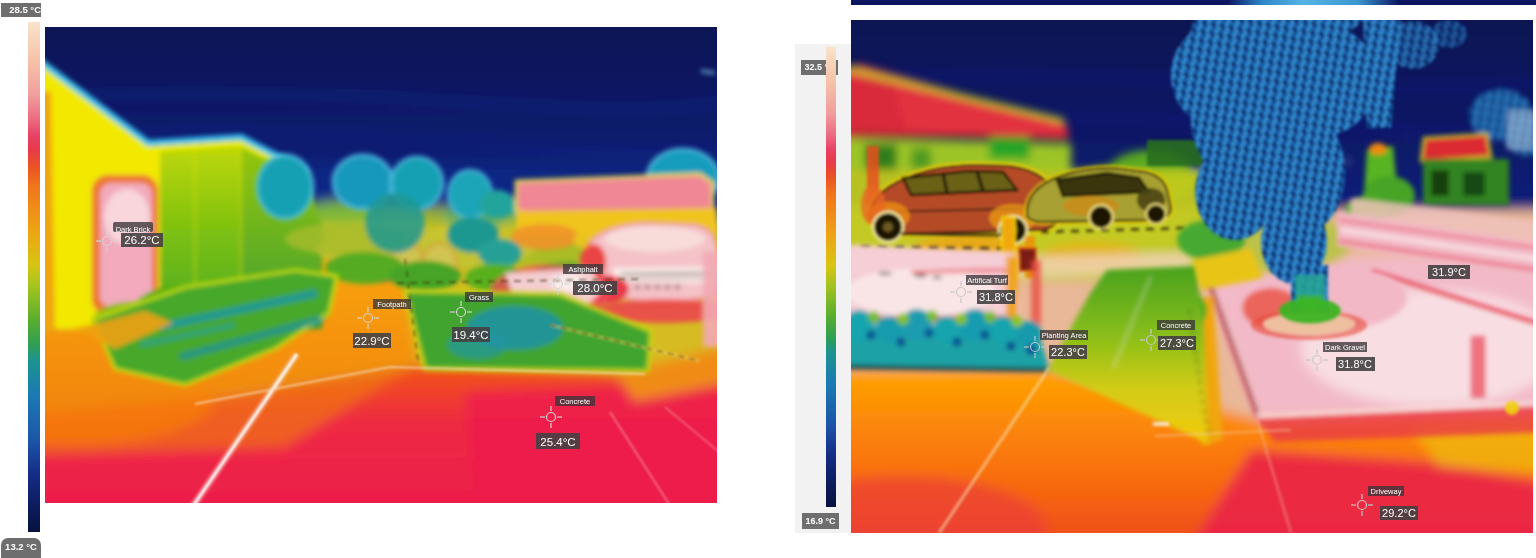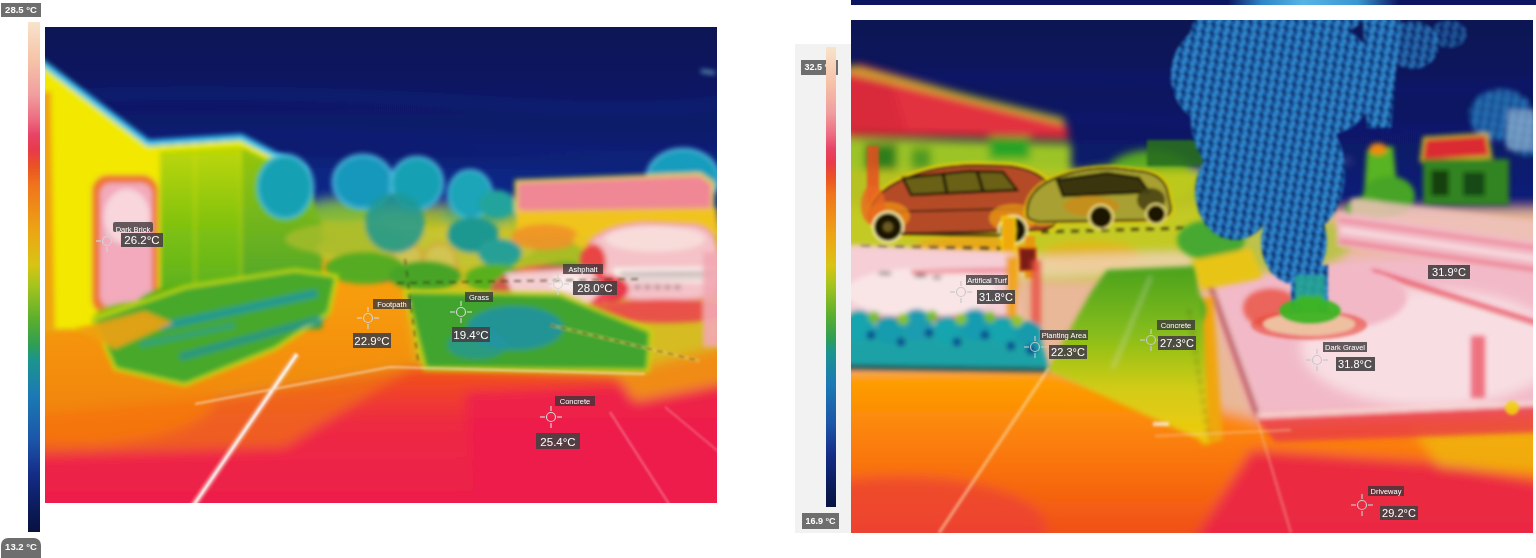--- a/index.html
+++ b/index.html
@@ -3,21 +3,21 @@
 <meta charset="utf-8">
 <style>
 html,body{margin:0;padding:0;}
 body{width:1536px;height:558px;background:#ffffff;font-family:"Liberation Sans",sans-serif;position:relative;overflow:hidden;}
 .abs{position:absolute;}
 .slab{background:#6e6e6e;color:#fff;font-weight:bold;text-align:center;font-family:"Liberation Sans",sans-serif;}
 </style>
 </head>
 <body>
 
-<div class="abs slab" style="left:1px;top:3px;width:40px;height:14px;font-size:9.5px;line-height:14px;">28.5 °C</div>
+<div class="abs slab" style="left:1px;top:3px;width:40px;height:14px;font-size:9.5px;line-height:14px;text-align:right;">28.5 °C</div>
 
 <div class="abs" style="left:28px;top:22px;width:12px;height:510px;background:linear-gradient(to bottom,#f8e3cb 0%,#f6c3a8 7.5%,#f09e9e 14.3%,#ec6a80 19.2%,#e84266 22.2%,#e83a4a 25.1%,#ea5422 28.5%,#f0741c 32%,#eda414 40.8%,#d8c414 47.6%,#a6c41e 51.6%,#5aae2e 58.4%,#2f9e54 63.3%,#1b948e 66.3%,#1b7ab4 73.1%,#1c55a8 82%,#142c86 88.8%,#0c1c5e 94.7%,#081240 100%);"></div>
 
 <div class="abs slab" style="left:1px;top:538px;width:40px;height:32px;font-size:9.5px;line-height:18px;border-radius:7px;">13.2 °C</div>
 
 <div class="abs" style="left:45px;top:27px;width:672px;height:476px;overflow:hidden;">
 <svg width="672" height="501" viewBox="0 0 672 501" xmlns="http://www.w3.org/2000/svg">
 <defs>
 <filter id="Lb6" x="-30%" y="-30%" width="160%" height="160%">
           <feGaussianBlur stdDeviation="6"></feGaussianBlur>

